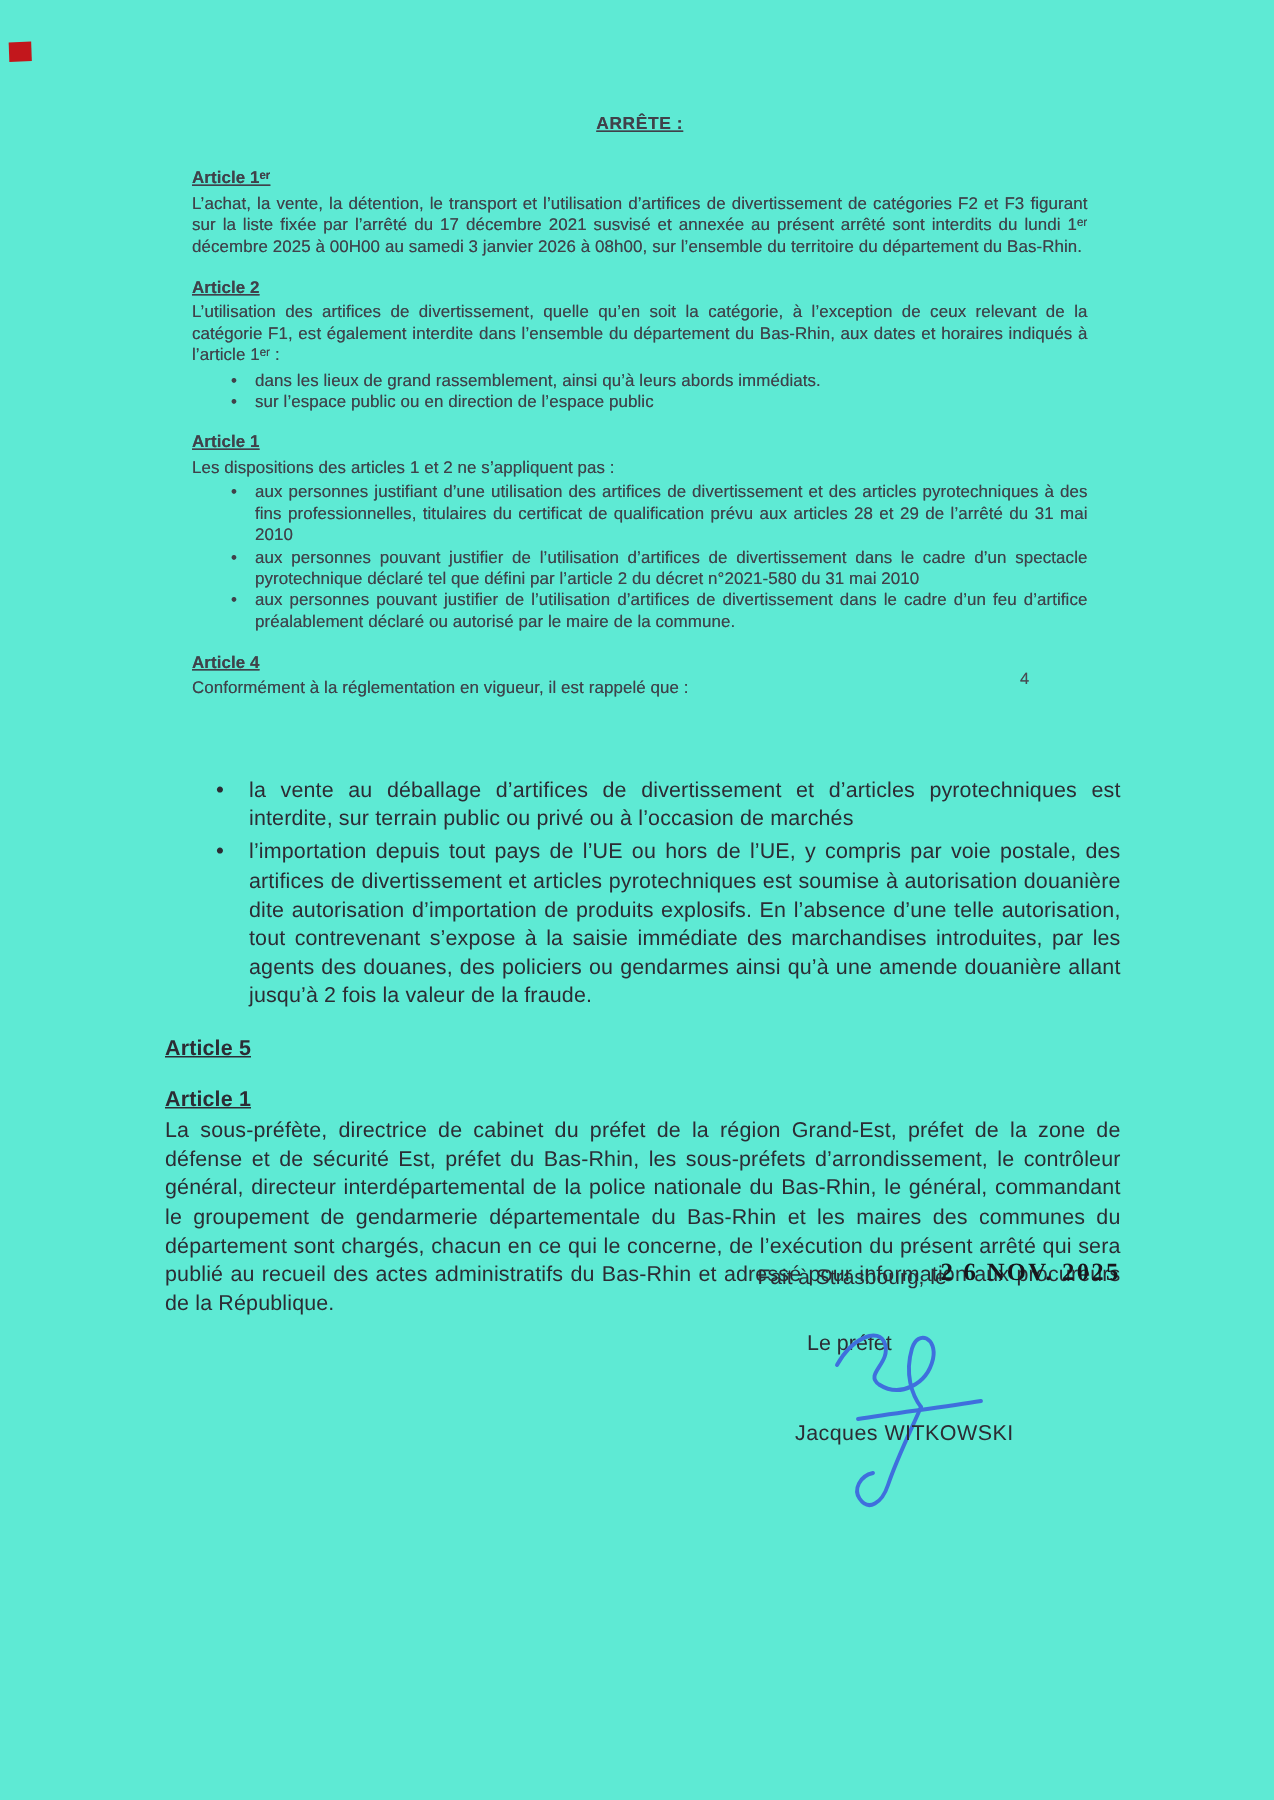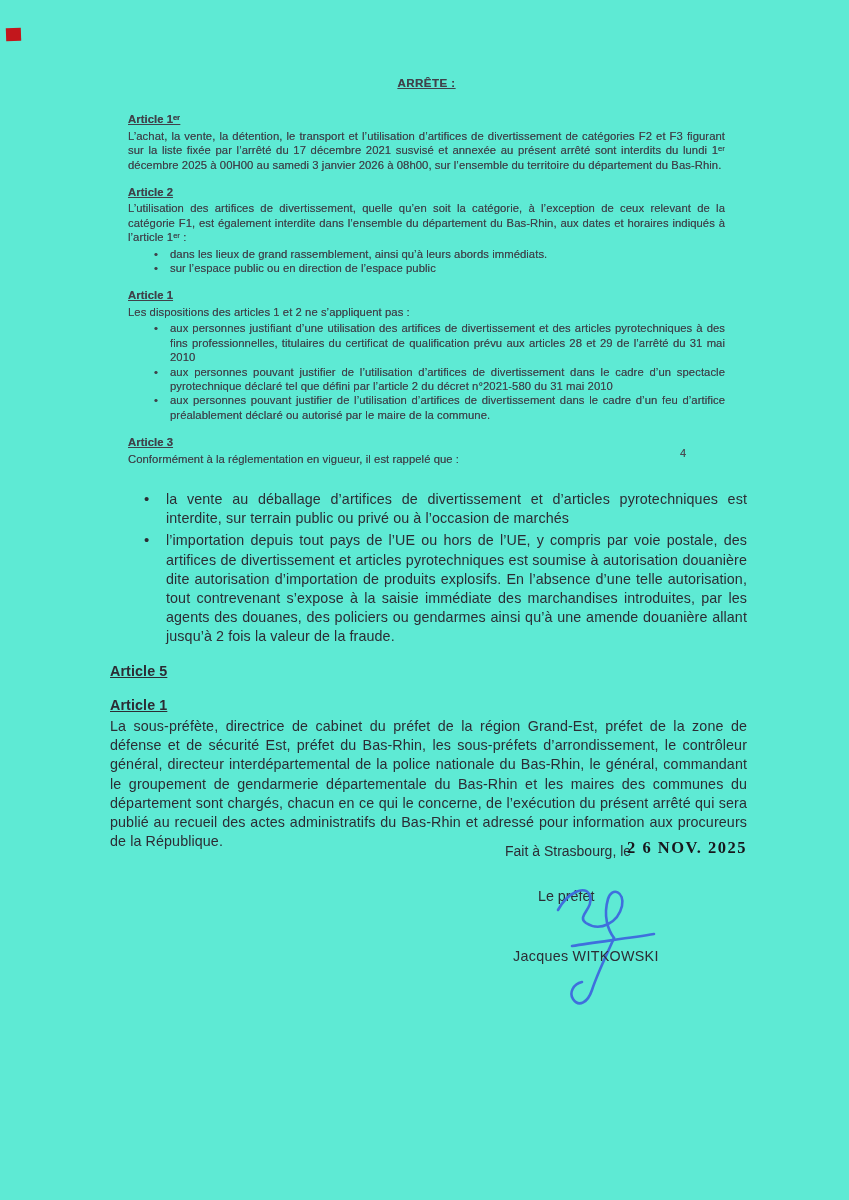--- a/index.html
+++ b/index.html
@@ -43,21 +43,21 @@
     content:"\2022"; position:absolute; left:0; top:0;
   }
   .page-number {
     position:absolute; left:680px; top:447px;
     font-size:11px; color:#4a4a52;
     text-shadow:0 0 .4px rgba(40,40,50,.5);
   }
 
   
   .scan-bottom {
-    position:absolute; left:110px; top:490px; width:637px;
+    position:absolute; left:110px; top:518px; width:637px;
     font-size:14.3px; line-height:19.2px;
     color:#2c2c34;
     text-align:justify;
     letter-spacing:.1px;
   }
   .scan-bottom .bitem {
     position:relative; margin-left:32px; padding-left:24px; margin-bottom:3px;
   }
   .scan-bottom .bitem::before {
     content:"\2022"; position:absolute; left:2px; top:-1px; font-size:15px;
@@ -78,21 +78,21 @@
     font-family:Liberation Serif, serif;
     font-weight:bold; font-size:16.5px; letter-spacing:1.5px;
     color:#17171c; white-space:nowrap;
   }
   .prefet-line {
     position:absolute; left:538px; top:888px;
     font-size:14.3px; color:#2c2c34;
   }
   .sig-svg { position:absolute; left:542px; top:876px; }
   .name-line {
-    position:absolute; left:513px; top:948px;
+    position:absolute; left:530px; top:948px;
     font-size:14.3px; color:#2c2c34; letter-spacing:.3px;
   }
 </style>
 </head>
 <body>
 
 <div class="page">
 
   <div class="red-mark"></div>
 
@@ -118,21 +118,21 @@
       <div class="art-title">Article 1</div>
       <div class="art-body">Les dispositions des articles 1 et 2 ne s’appliquent pas :</div>
       <div class="blist">
         <div class="bitem">aux personnes justifiant d’une utilisation des artifices de divertissement et des articles pyrotechniques à des fins professionnelles, titulaires du certificat de qualification prévu aux articles 28 et 29 de l’arrêté du 31 mai 2010</div>
         <div class="bitem">aux personnes pouvant justifier de l’utilisation d’artifices de divertissement dans le cadre d’un spectacle pyrotechnique déclaré tel que défini par l’article 2 du décret n°2021-580 du 31 mai 2010</div>
         <div class="bitem">aux personnes pouvant justifier de l’utilisation d’artifices de divertissement dans le cadre d’un feu d’artifice préalablement déclaré ou autorisé par le maire de la commune.</div>
       </div>
     </div>
 
     <div>
-      <div class="art-title">Article 3</div>
+      <div class="art-title">Article 4</div>
       <div class="art-body">Conformément à la réglementation en vigueur, il est rappelé que :</div>
     </div>
 
   </div>
 
   <div class="page-number">4</div>
 
   <div class="scan-bottom">
 
     <div class="blist">

